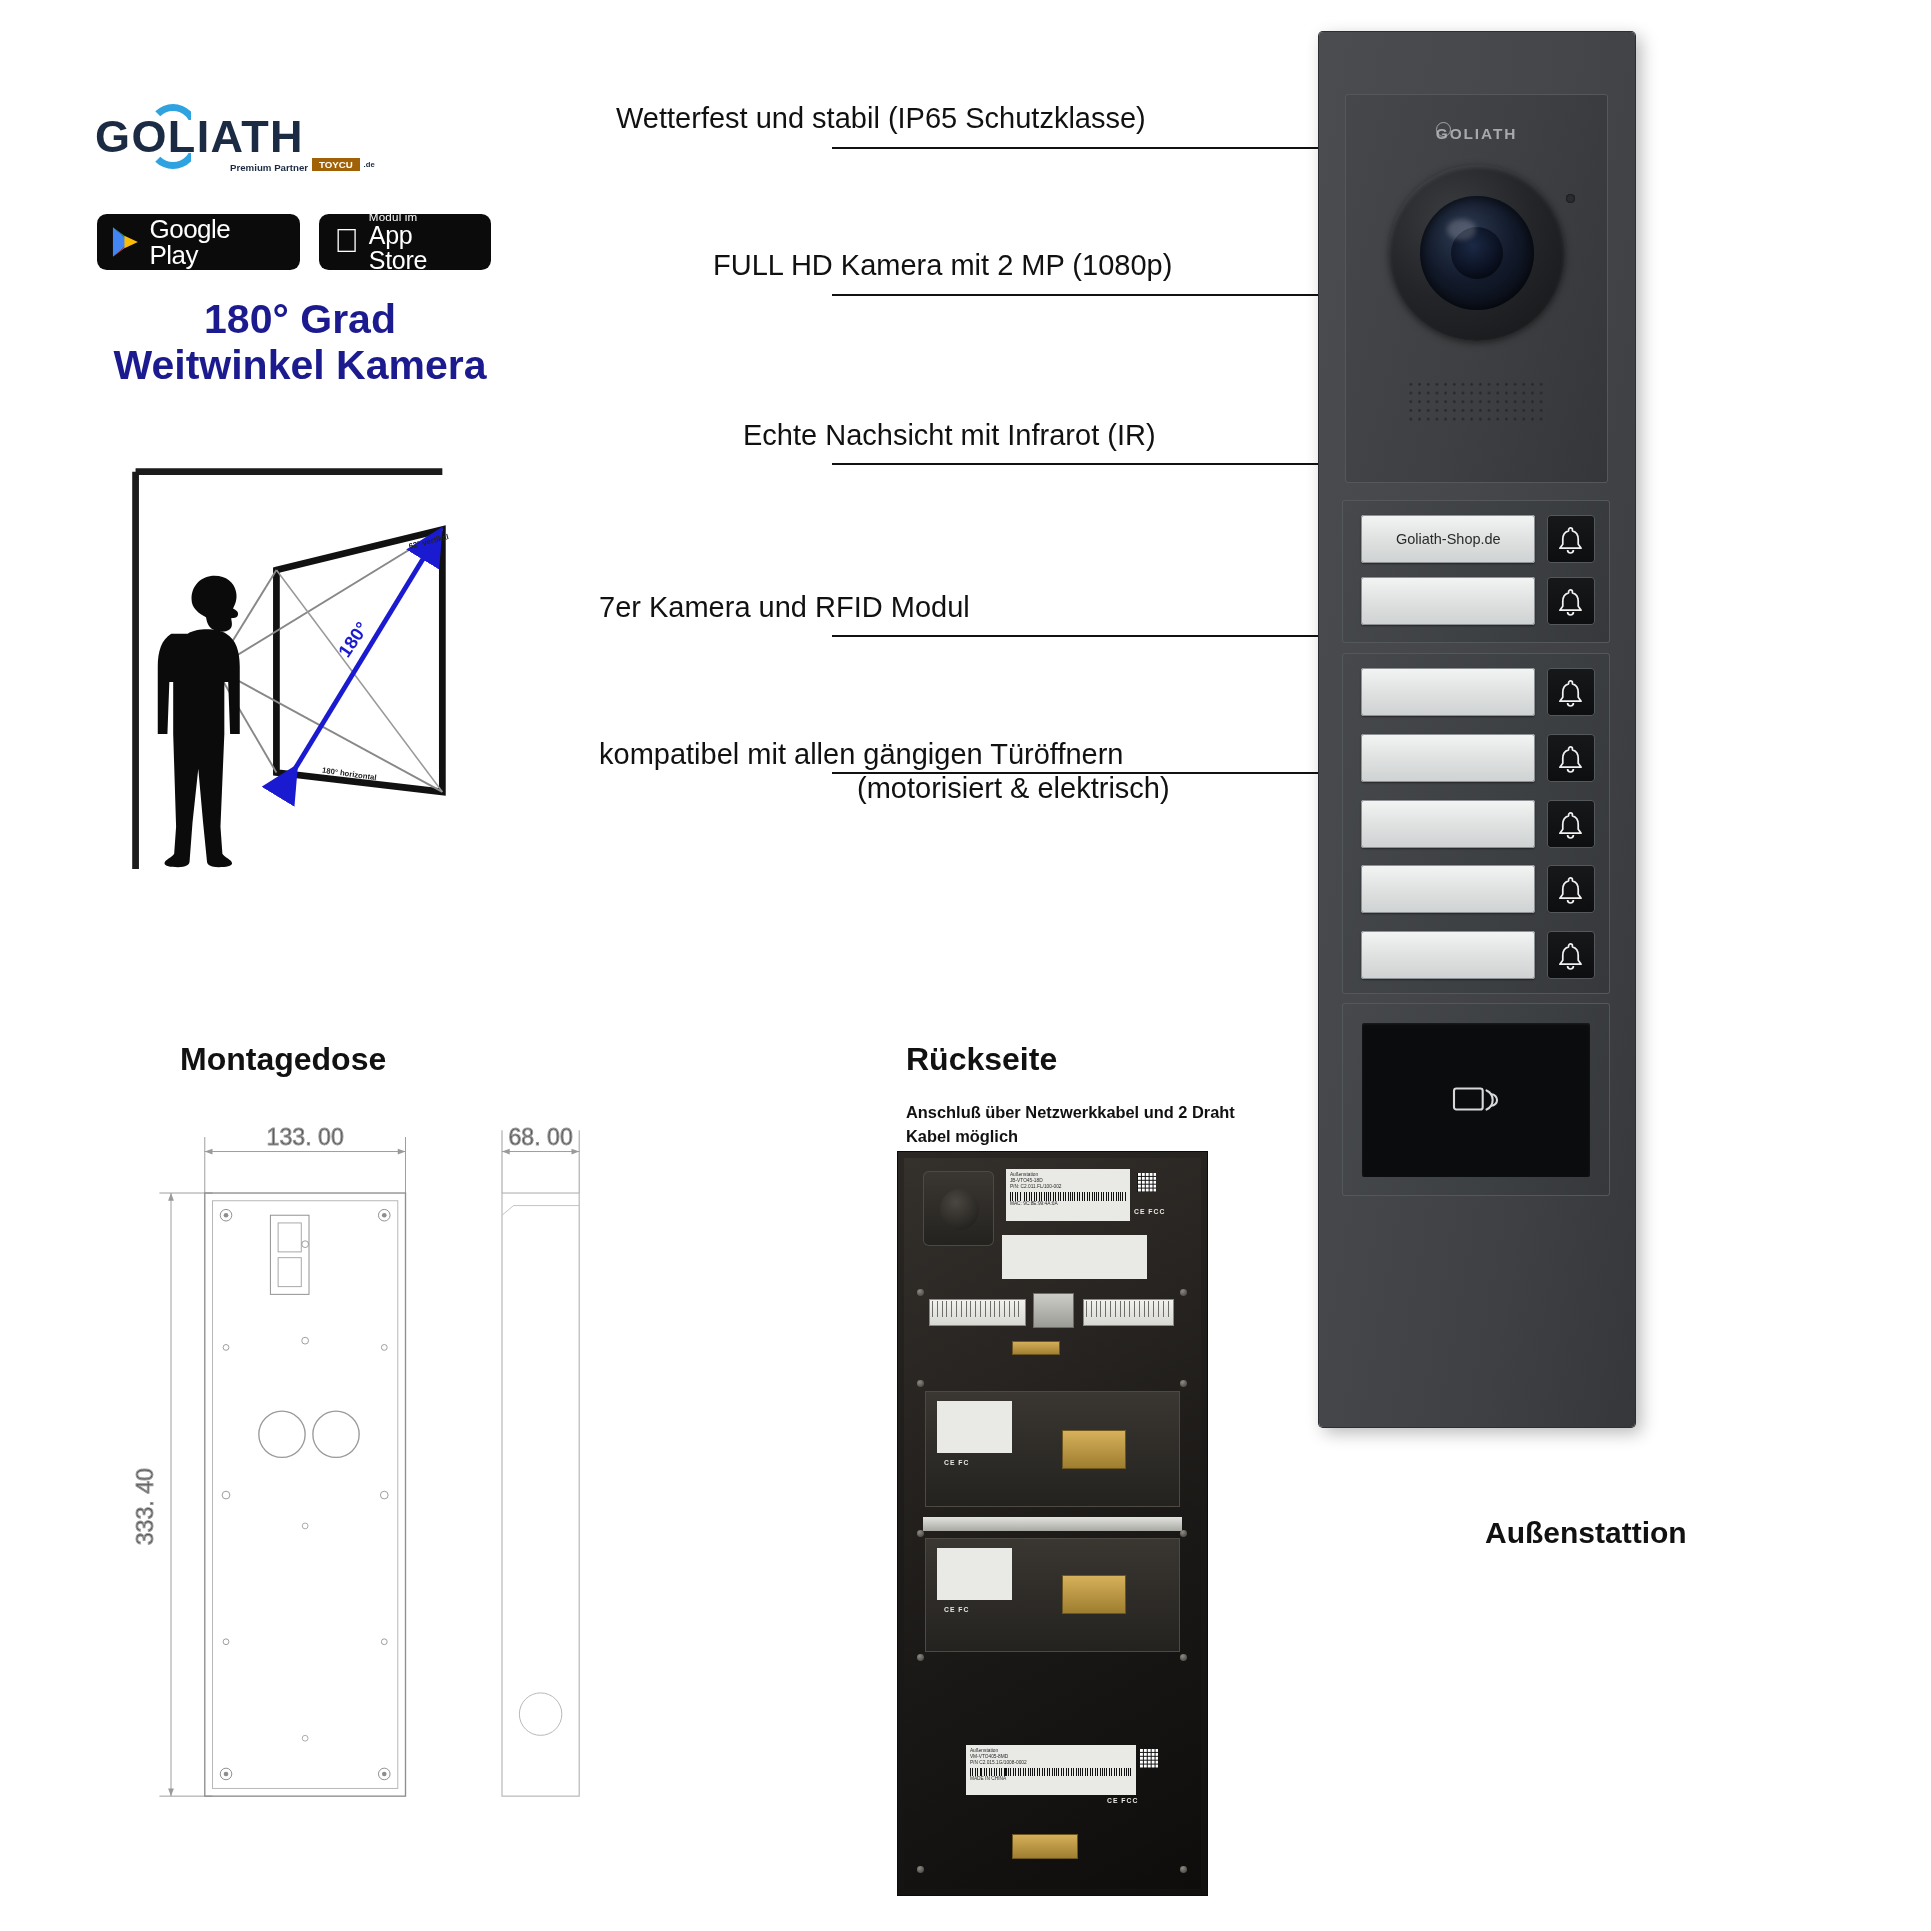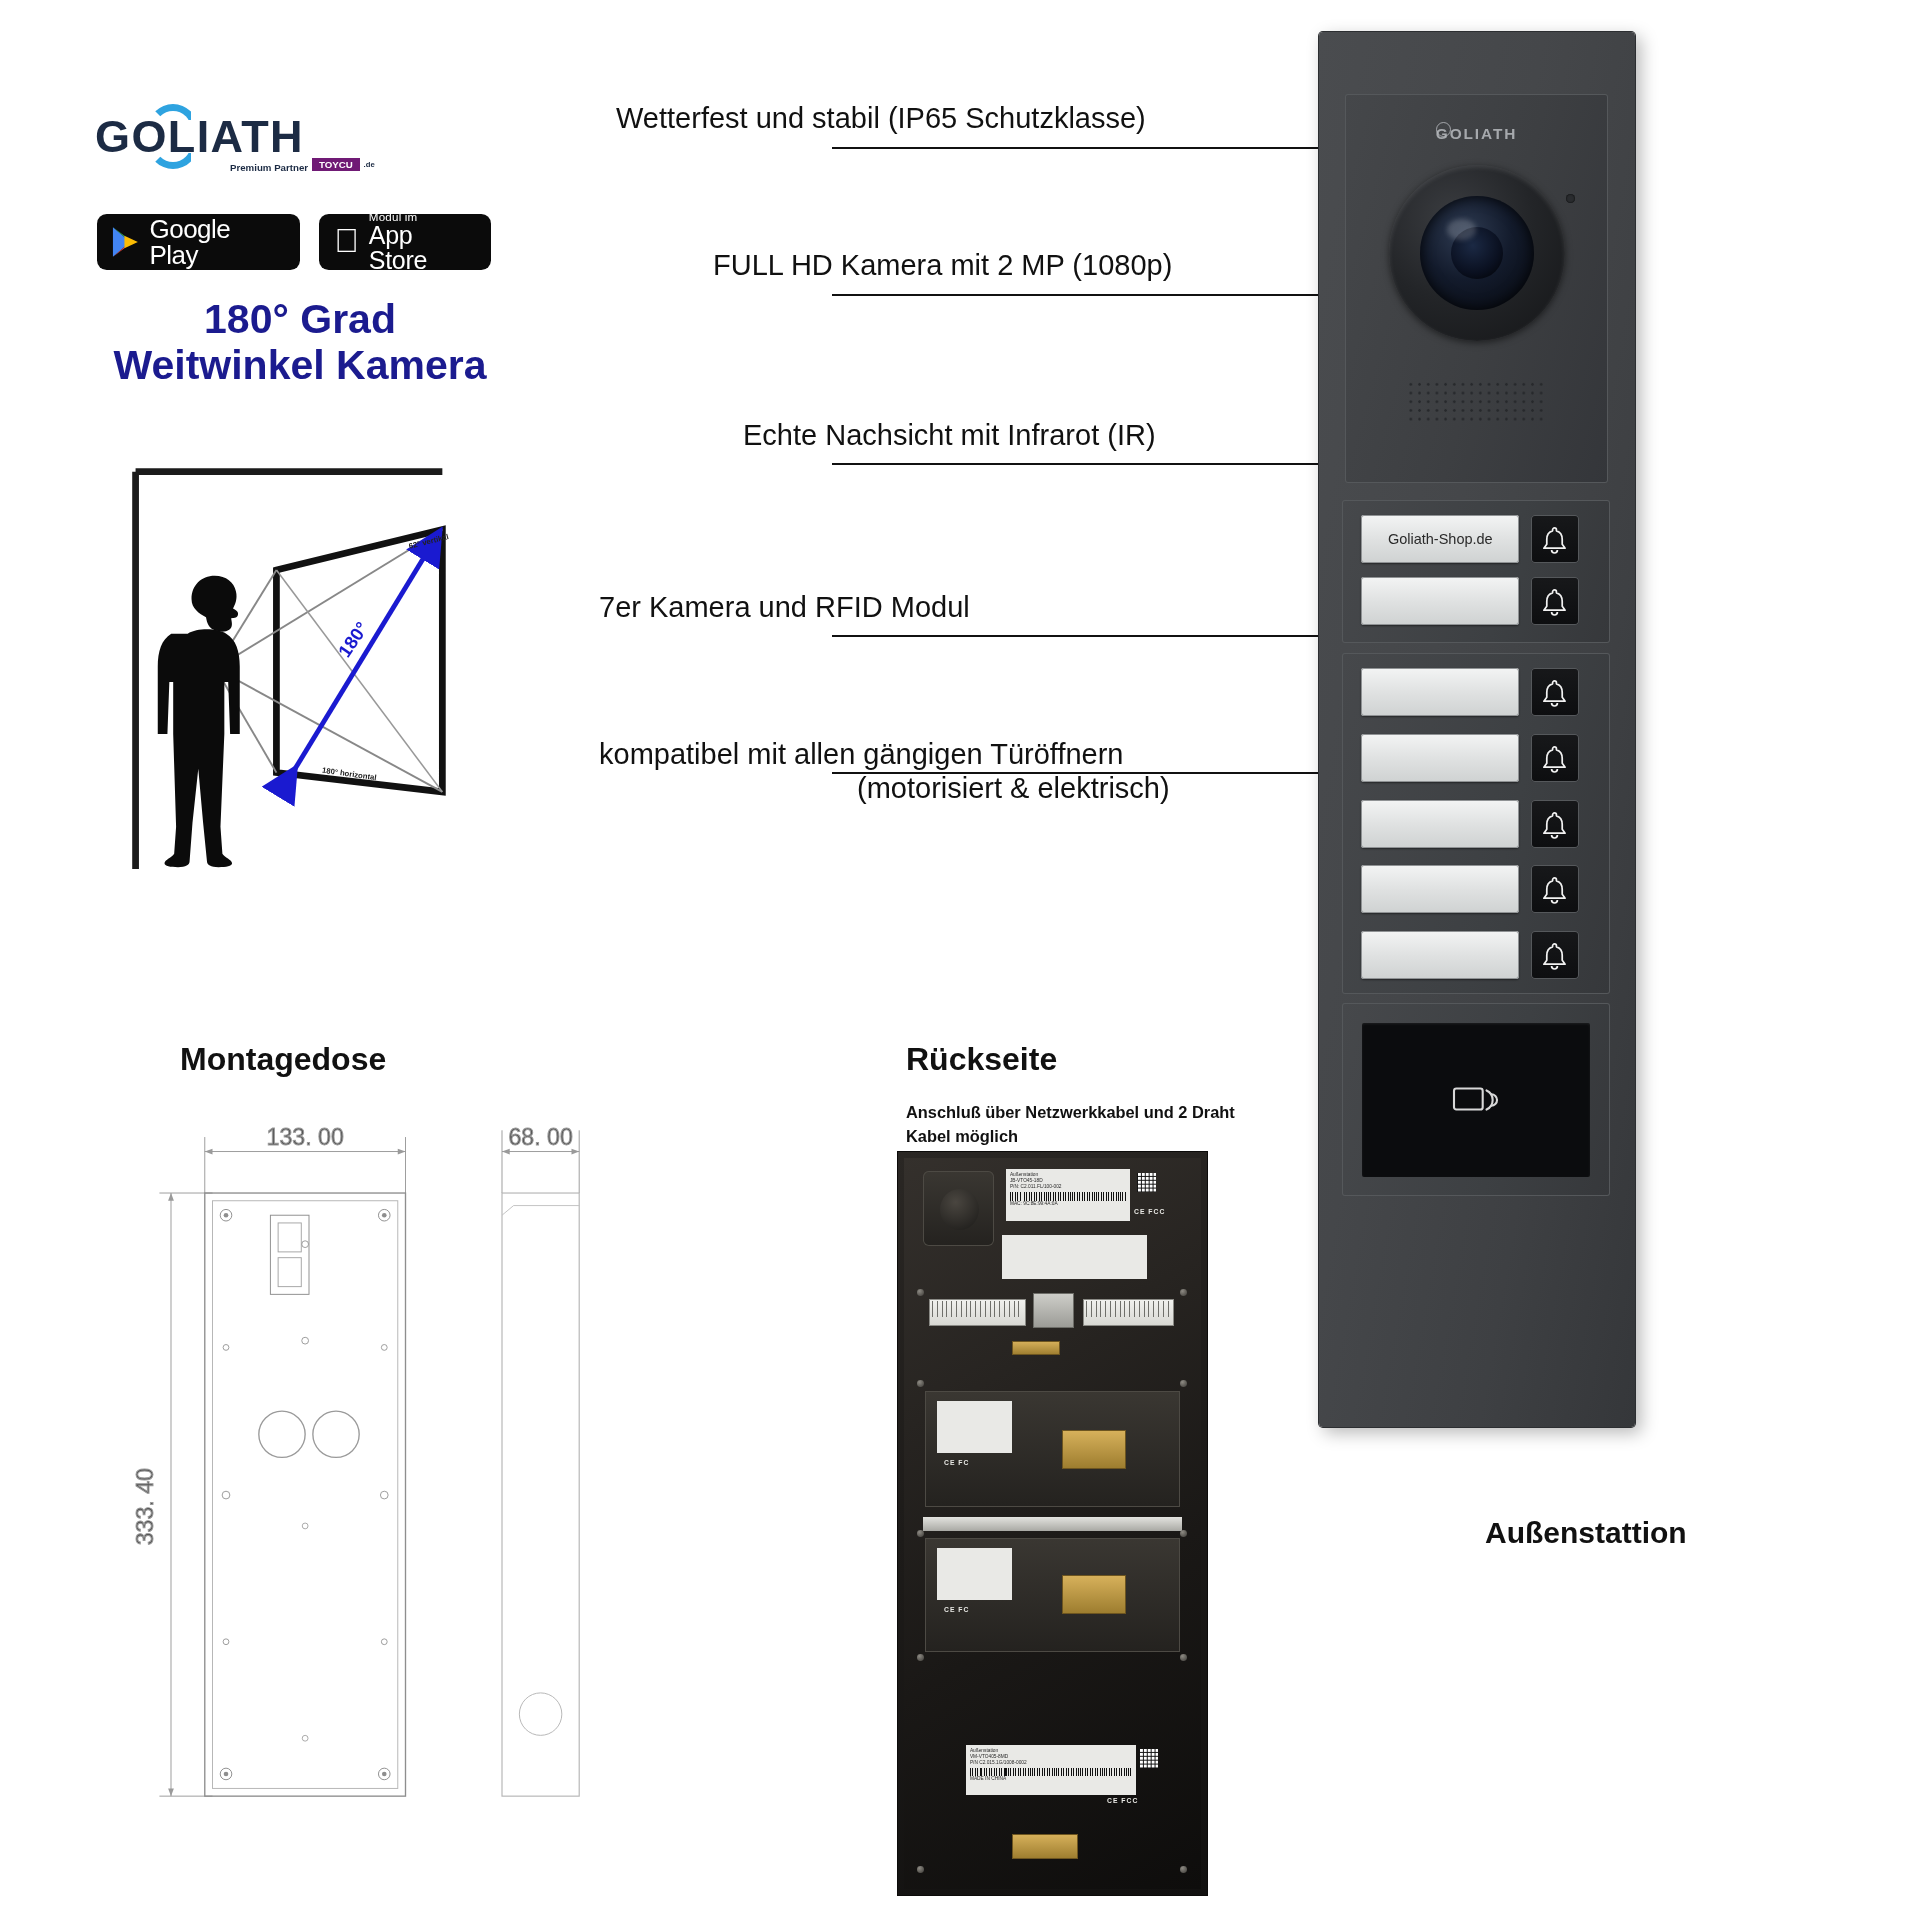--- a/index.html
+++ b/index.html
@@ -25,21 +25,21 @@
     border-radius: 50px 50px 0 0;
   }
   .logo-arc-b {
     position: absolute; left: 53px; top: 44px; width: 50px; height: 25px;
     border: 7.7px solid #2ea3e0; border-top-color: transparent;
     border-left-color: transparent; border-right-color: transparent;
     border-radius: 0 0 50px 50px;
   }
   .logo-sub { position: absolute; left: 135px; top: 56px; display: flex; align-items: center; gap: 3.9px; }
   .logo-sub-txt { font-size: 9.7px; font-weight: 700; color: #1c2b44; margin-top: 6px; }
-  .logo-sub-badge { background: #701a75; color: #fff; font-size: 9.7px; font-weight: 700; padding: 1px 7px; }
+  .logo-sub-badge { background: #a16207; color: #fff; font-size: 9.7px; font-weight: 700; padding: 1px 7px; }
   .logo-sub-de { font-size: 7.7px; font-weight: 700; color: #1c2b44; }
 
   
   .badge {
     position: absolute; background: #0b0b0b; border-radius: 9.7px;
     display: flex; align-items: center; gap: 9.7px; padding: 0 15.4px;
   }
   .badge-gp { left: 97px; top: 214px; width: 203px; height: 56px; padding-left: 14px; }
   .badge-as { left: 319px; top: 214px; width: 172px; height: 56px; }
   .gp-icon { width: 29px; height: 32px; position: relative; }
@@ -125,21 +125,21 @@
   .rfid-glass {
     position: absolute; left: 50%; top: 50%; transform: translate(-50%,-50%);
     width: 228px; height: 154px; background: #0b0c0e; border-radius: 1.9px;
     box-shadow: inset 0 1px 2.9px rgba(255,255,255,.08);
     display: flex; align-items: center; justify-content: center;
   }
   .rfid-ico { width: 50px; height: 44px; position: relative; }
 
   .bellrow { position: absolute; display: flex; align-items: center; gap: 11.6px; }
   .nameplate {
-    width: 158px; height: 48px; border-radius: 2.9px;
+    width: 174px; height: 48px; border-radius: 2.9px;
     background: linear-gradient(180deg,#f3f4f4 0%, #dfe1e1 52%, #cfd2d2 100%);
     box-shadow: inset 0 0 0 1px #8f9294, 0 1px 1.9px rgba(0,0,0,.45);
     display: flex; align-items: center; justify-content: center;
     font-size: 14.5px; color: #2a2a2a; overflow: hidden;
   }
   .bellbtn {
     width: 48px; height: 48px; border-radius: 3.9px;
     background: linear-gradient(180deg,#17181a 0%, #0d0e10 100%);
     box-shadow: inset 0 0 0 1px #55585b;
     display: flex; align-items: center; justify-content: center;

